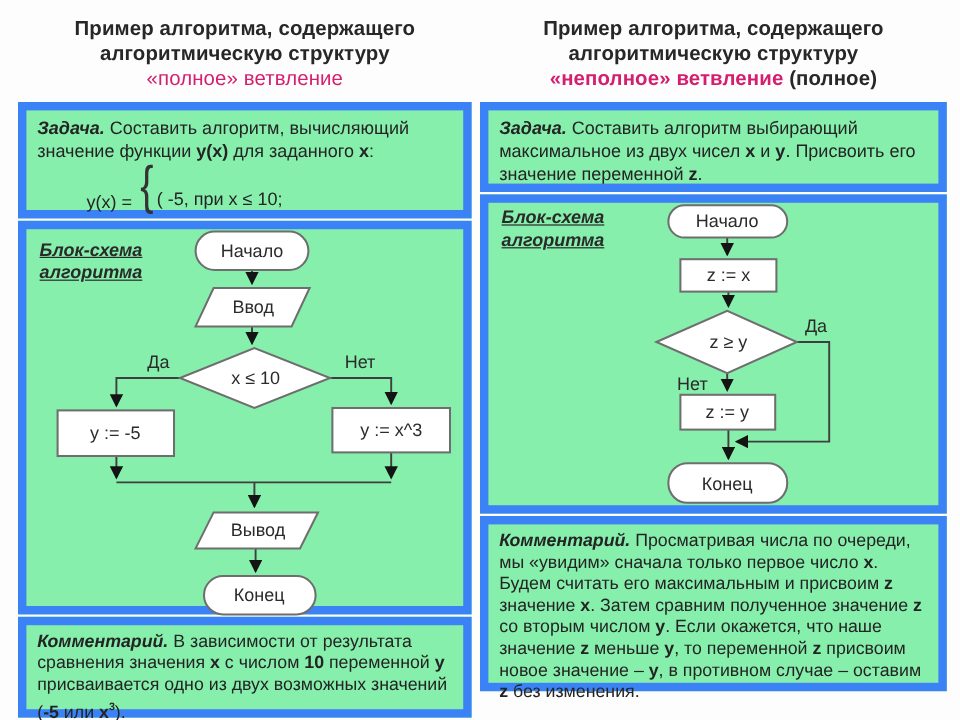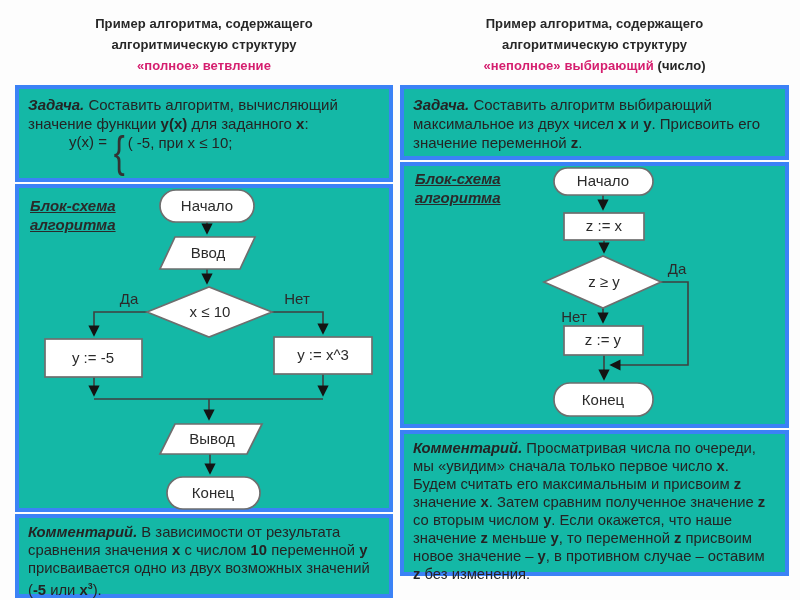--- a/index.html
+++ b/index.html
@@ -1,47 +1,47 @@
 <!DOCTYPE html>
 <html><head>
 <meta charset="utf-8">
 <style>
   * { margin:0; padding:0; box-sizing:border-box; }
   html,body { width:800px; height:600px; }
   body { font-family:"Liberation Sans", sans-serif; background:#ffffff; color:#242424; }
   .page { position:relative; width:800px; height:600px; background:#fdfdfd; overflow:hidden; }
 
-  .title { position:absolute; text-align:center; font-weight:700; font-size:13px; line-height:21px; color:#272727; letter-spacing:0.1px; }
+  .title { position:absolute; text-align:center; font-weight:700; font-size:17px; line-height:21px; color:#272727; letter-spacing:0.1px; }
 
-  .sect { position:absolute; border:4px solid #3b82f6; background:#14b8a6; }
+  .sect { position:absolute; border:7px solid #3b82f6; background:#86efac; }
 
   .tasktext { padding:6px 9px 0 9px; font-size:15px; line-height:19px; }
   .commtext { padding:5px 9px 0 9px; font-size:14.8px; line-height:18px; }
 
-  .formula { display:flex; align-items:flex-start; margin:0 0 0 50px; font-size:15px; }
+  .formula { display:flex; align-items:flex-end; margin:0 0 0 50px; font-size:15px; }
   .fbrace { font-size:44px; font-weight:300; line-height:38px; margin:0 1px 3px 5px; transform:scaleX(0.75); color:#333; }
   .frows { display:inline-block; }
   .frow { display:block; line-height:20px; }
 
   .flowlabel { position:absolute; left:11px; font-weight:700; font-style:italic; font-size:15px; line-height:19px; color:#2a2a2a; z-index:2;text-decoration:underline; }
 
   .flowsvg { position:absolute; left:0; top:0; }
   .shape rect, .shape polygon { fill:#ffffff; stroke:#6e6e6e; stroke-width:1.7; }
   .wire line, .wire polyline { fill:none; stroke:#3f3f3f; stroke-width:1.6; }
   .ftext text { font-family:"Liberation Sans", sans-serif; font-size:15px; fill:#2b2b2b; text-anchor:middle; }
 </style>
 </head>
 <body>
 
 <div class="page">
 
   <div class="title" style="left:15px; top:13px; width:378px;">
     <div>Пример алгоритма, содержащего</div>
     <div>алгоритмическую структуру</div>
-    <div><span style="font-weight: 700; color: rgb(213, 30, 110); margin-top: 40px;">«полное» ветвление</span></div>
+    <div><span style="font-weight: 400; color: rgb(213, 30, 110); margin-top: 40px;">«полное» ветвление</span></div>
   </div>
 
   <div class="sect" style="left:15px; top:85px; width:378px; height:97px;">
     <div class="tasktext"><span style="font-weight: 700; font-style: italic;">Задача.</span><span> Составить алгоритм, вычисляющий значение функции </span><span style="font-weight: 700;">y(x)</span><span> для заданного </span><span style="font-weight: 700;">x</span><span>:</span></div>
     <div class="formula">
       <span>y(x) =</span>
       <span class="fbrace">{</span>
       <span class="frows">
         <span class="frow">( -5, при x ≤ 10;</span>
       </span>
@@ -93,21 +93,21 @@
     </svg>
   </div>
 
   <div class="sect" style="left:15px; top:514px; width:378px; height:84px;">
     <div class="commtext"><span style="font-weight: 700; font-style: italic;">Комментарий.</span><span> В зависимости от результата сравнения значения </span><span style="font-weight: 700;">x</span><span> с числом </span><span style="font-weight: 700;">10</span><span> переменной </span><span style="font-weight: 700;">y</span><span> присваивается одно из двух возможных значений (</span><span style="font-weight: 700;">-5</span><span> или </span><span style="font-weight: 700;">x</span><span style="font-weight: 700; vertical-align: super; font-size: 0.6em;">3</span><span>).</span></div>
   </div>
 
   <div class="title" style="left:400px; top:13px; width:389px;">
     <div>Пример алгоритма, содержащего</div>
     <div>алгоритмическую структуру</div>
-    <div><span style="font-weight: 700; color: rgb(213, 30, 110);">«неполное» выбирающий</span><span style="font-weight: 700;"> (число)</span></div>
+    <div><span style="font-weight: 700; color: rgb(213, 30, 110);">«неполное» ветвление</span><span style="font-weight: 700;"> (полное)</span></div>
   </div>
 
   <div class="sect" style="left:400px; top:85px; width:389px; height:75px;">
     <div class="tasktext"><span style="font-weight: 700; font-style: italic;">Задача.</span><span> Составить алгоритм выбирающий максимальное из двух чисел </span><span style="font-weight: 700;">x</span><span> и </span><span style="font-weight: 700;">y</span><span>. Присвоить его значение переменной </span><span style="font-weight: 700;">z</span><span>.</span></div>
   </div>
 
   <div class="sect" style="left:400px; top:162px; width:389px; height:266px;">
     <div class="flowlabel" style="top:3px;">
       <div>Блок-схема</div>
       <div>алгоритма</div>

